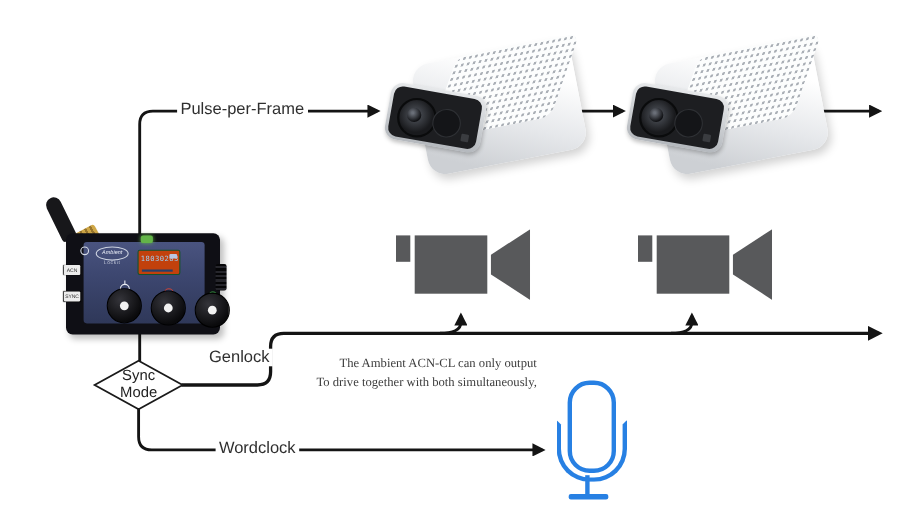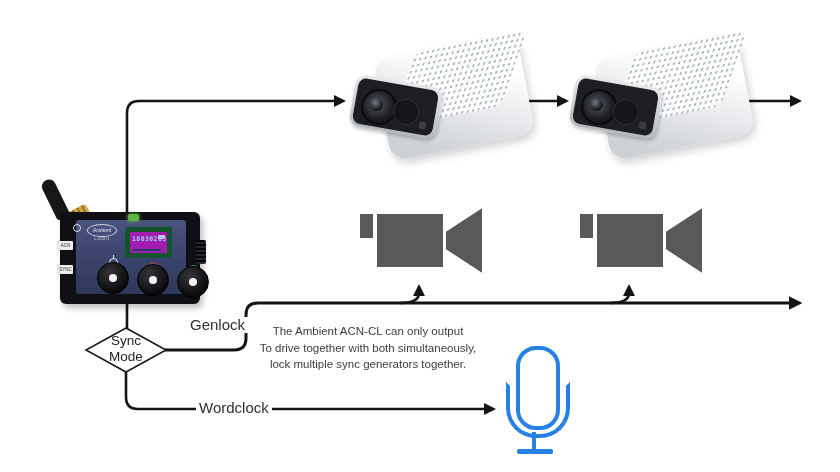--- a/index.html
+++ b/index.html
@@ -18,22 +18,22 @@
   .edge-label{
     position:absolute;background:#ffffff;color:#2f2f2f;
     font-size:15px;line-height:16px;padding:0 3px;white-space:nowrap;
   }
   .diamond-label{
     position:absolute;left:86px;top:333px;width:80px;text-align:center;
     font-size:13.5px;line-height:16px;color:#222;
   }
   
   .note{
-    position:absolute;left:248px;top:323px;width:240px;text-align:center;
-    font-size:11.5px;line-height:16.5px;color:#3d3d3d;
+    position:absolute;left:248px;top:323px;width:240px;text-align:right;
+    font-size:11.5px;line-height:16.5px;color:#3d3d3d;font-family:Liberation Serif, serif;
   }
   .note .b{font-weight:bold;}
   
   .device{position:absolute;left:40px;top:178px;width:168px;height:132px;}
   .antenna{position:absolute;left:8px;top:0px;width:14px;height:42px;background:#17171a;
     border-radius:7px 7px 3px 3px;transform:rotate(-26deg);}
   .sma{position:absolute;left:27px;top:30px;width:23px;height:15px;border-radius:3px;
     transform:rotate(-28deg);
     background:repeating-linear-gradient(90deg,#cfa747 0 3px,#97742c 3px 5px);}
   .dev-body{position:absolute;left:20px;top:34px;width:140px;height:92px;background:#0f0f15;
@@ -42,22 +42,22 @@
     background:linear-gradient(180deg,#4a5480 0%,var(--panel) 40%,#2f3859 100%);}
   .dev-led{position:absolute;left:88px;top:36px;width:11px;height:7px;background:#63b548;
     border-radius:2px;box-shadow:0 0 4px #63b548;}
   .bt-icon{position:absolute;left:33px;top:46px;width:6px;height:6px;border:1px solid #d7dce8;
     border-radius:50%;}
   .logo-oval{position:absolute;left:47px;top:46px;width:28px;height:11px;border:1px solid #ccd2e0;
     border-radius:50%;color:#e6eaf4;font-size:5px;line-height:10px;text-align:center;
     font-style:italic;overflow:hidden;}
   .logo-model{position:absolute;left:50px;top:58px;width:24px;color:#c4cada;font-size:4.5px;
     letter-spacing:.6px;text-align:center;}
-  .display{position:absolute;left:85px;top:49px;width:37px;height:21px;background:#a21caf;
-    border:5px solid #14532d;border-radius:2px;font-weight:bold;}
+  .display{position:absolute;left:85px;top:49px;width:37px;height:21px;background:#c2410c;
+    border:1px solid #14532d;border-radius:2px;}
   .display .digits{position:absolute;left:2px;top:3px;color:#9fd1f7;font-size:6.5px;
     font-family:"DejaVu Sans Mono",monospace;letter-spacing:.4px;}
   .display .batt{position:absolute;right:2px;top:3px;width:7px;height:3.5px;background:#b9c6e0;
     border-radius:1px;}
   .display .sub{position:absolute;left:3px;bottom:2px;width:28px;height:2.5px;background:#27406a;}
   .side-tab{position:absolute;left:18px;width:15px;height:9px;background:#ececec;border-radius:1px;
     color:#2c2c2c;font-size:4.5px;line-height:9px;text-align:center;box-shadow:0 0 1px #000;}
   .side-knurl{position:absolute;left:156px;top:62px;width:10px;height:24px;border-radius:2px;
     background:repeating-linear-gradient(0deg,#26262c 0 2px,#050507 2px 4px);}
   .knob{position:absolute;width:30px;height:30px;border-radius:50%;border:1px solid #000;
@@ -122,31 +122,31 @@
     <path d="M 127,329 L 127,113 Q 127,101 139,101 L 343,101" style="fill:none;stroke:var(--line);stroke-width:2.6;" marker-end="url(#arr)"></path>
     <path d="M 519,101 L 566,101" style="fill:none;stroke:var(--line);stroke-width:2.6;" marker-end="url(#arr)"></path>
     <path d="M 741,101 L 799,101" style="fill:none;stroke:var(--line);stroke-width:2.6;" marker-end="url(#arr)"></path>
     <path d="M 165,350 L 234,350 Q 246,350 246,338 L 246,315 Q 246,303 258,303 L 799,303" style="fill:none;stroke:var(--line);stroke-width:3;" marker-end="url(#arr)"></path>
     <path d="M 400,303 Q 419,303 419,293 L 419,287" style="fill:none;stroke:var(--line);stroke-width:2.6;" marker-end="url(#arr)"></path>
     <path d="M 610,303 Q 629,303 629,293 L 629,287" style="fill:none;stroke:var(--line);stroke-width:2.6;" marker-end="url(#arr)"></path>
     <path d="M 126,371 L 126,397 Q 126,409 138,409 L 493,409" style="fill:none;stroke:var(--line);stroke-width:2.6;" marker-end="url(#arr)"></path>
     <polygon points="126,328 166,350 126,372 86,350" style="fill:#ffffff;stroke:#1a1a1a;stroke-width:1.6;"></polygon>
   </svg>
 
+  <div class="edge-label" style="left:161px;top:92px;">Pulse-per-Frame</div>
   <div class="edge-label" style="left:187px;top:317px;">Genlock</div>
   <div class="edge-label" style="left:196px;top:400px;">Wordclock</div>
   <div class="diamond-label">
     <span>Sync</span><br>
     <span>Mode</span>
   </div>
 
   <div class="note">
     <div>The Ambient ACN-CL can only output</div>
     <div>To drive together with both simultaneously,</div>
-    <div>lock multiple sync generators together.</div>
   </div>
 
   <div class="device">
     <div class="antenna"></div>
     <div class="sma"></div>
     <div class="dev-body"></div>
     <div class="dev-panel"></div>
     <div class="dev-led"></div>
     <div class="bt-icon"></div>
     <div class="logo-oval">Ambient</div>

